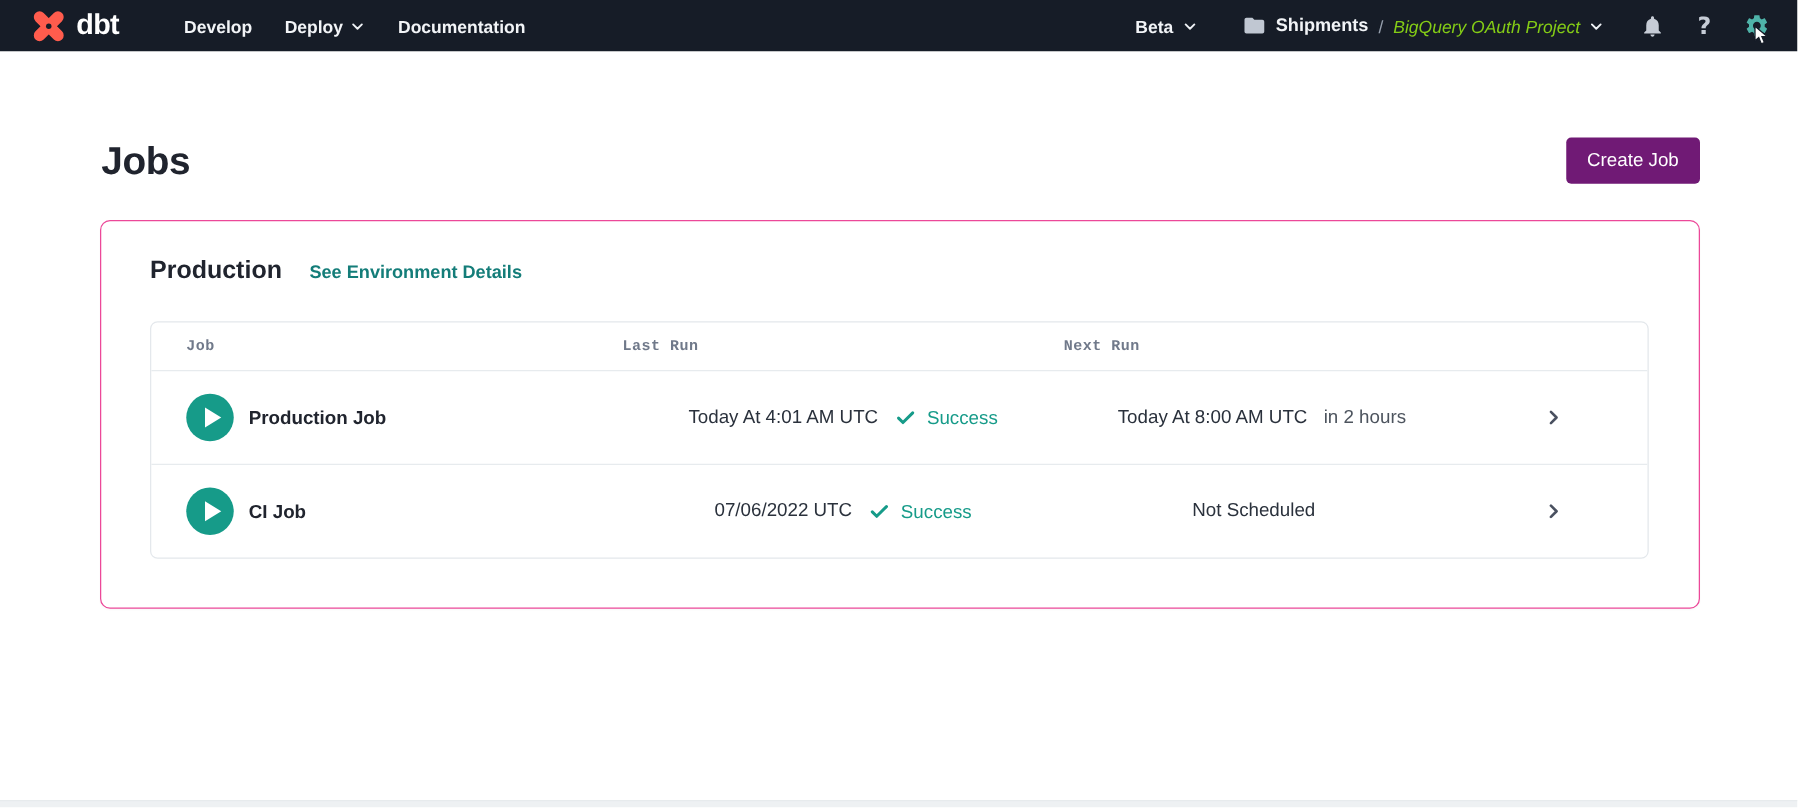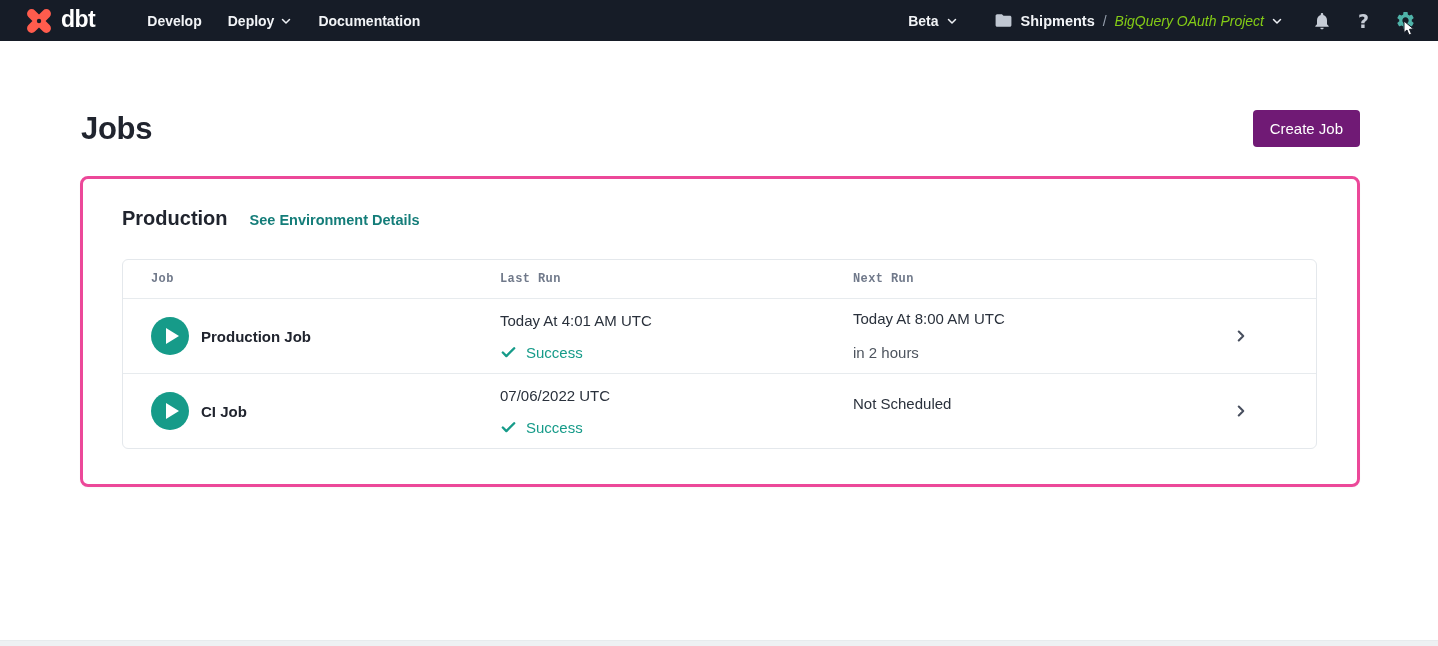--- a/index.html
+++ b/index.html
@@ -47,21 +47,21 @@
   .create-btn {
     background: #701a75; color: #ffffff; border: none; border-radius: 4px;
     font-family: "Liberation Sans", sans-serif;
     font-size: 15px; font-weight: 400; padding: 9px 17px; cursor: pointer;
     height: 37px;
   }
 
   
   .env-card {
     margin: 29px 78px 0 80px;
-    border: 3px solid #ec4899;
+    border: 1px solid #ec4899;
     border-radius: 8px;
     background: #ffffff;
     box-shadow: 0 1px 2px rgba(22,28,39,0.03);
     padding: 28px 40px 36px 39px;
     height: 311px;
   }
   .env-header { display: flex; align-items: baseline; gap: 22px; }
   .env-title { font-size: 20px; font-weight: 700; color: #20242e; }
   .env-link { font-size: 14.5px; font-weight: 700; color: #147d79; text-decoration: none; cursor: pointer; }
 
@@ -89,21 +89,21 @@
     width: 38px; height: 38px; border-radius: 50%;
     background: #169b89; display: flex; align-items: center; justify-content: center;
     cursor: pointer; flex: none;
   }
   .play-tri {
     width: 0; height: 0; margin-left: 4px;
     border-top: 8px solid transparent; border-bottom: 8px solid transparent;
     border-left: 13px solid #ffffff;
   }
   .job-name { font-size: 15px; font-weight: 700; color: #20242e; }
-  .run-cell { display: flex; flex-direction: column; justify-content: center; gap: 13px; }
+  .run-cell { display: flex; flex-direction: row; justify-content: center; gap: 13px; }
   .run-date { font-size: 15px; color: #2a313c; line-height: 1.35; }
   .run-sub { font-size: 15px; color: #4d545e; line-height: 1.35; }
   .status-line { display: flex; align-items: center; gap: 9px; }
   .status-text { font-size: 15px; color: #169b89; text-align: right; }
   .chev-cell { display: flex; justify-content: center; }
 
   
   .bottom-strip {
     position: absolute; left: 0; bottom: 0; width: 100%; height: 6px;
     background: #eef1f3; border-top: 1px solid #e7ebed;

